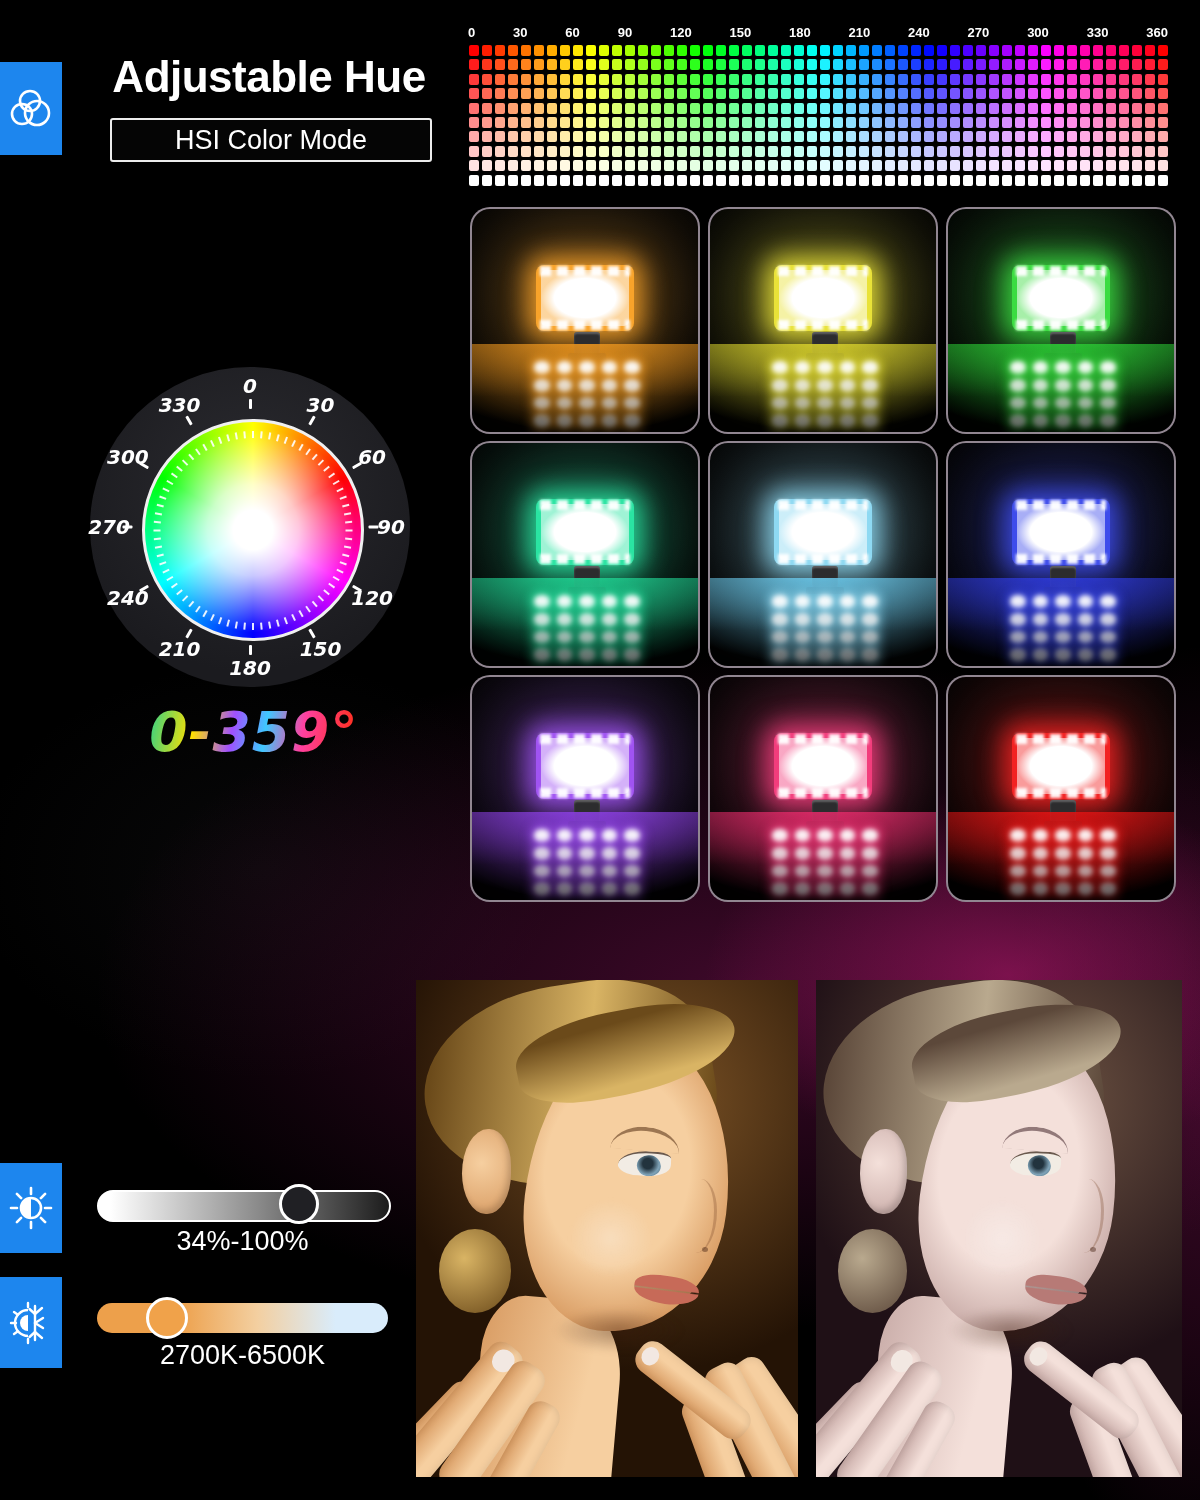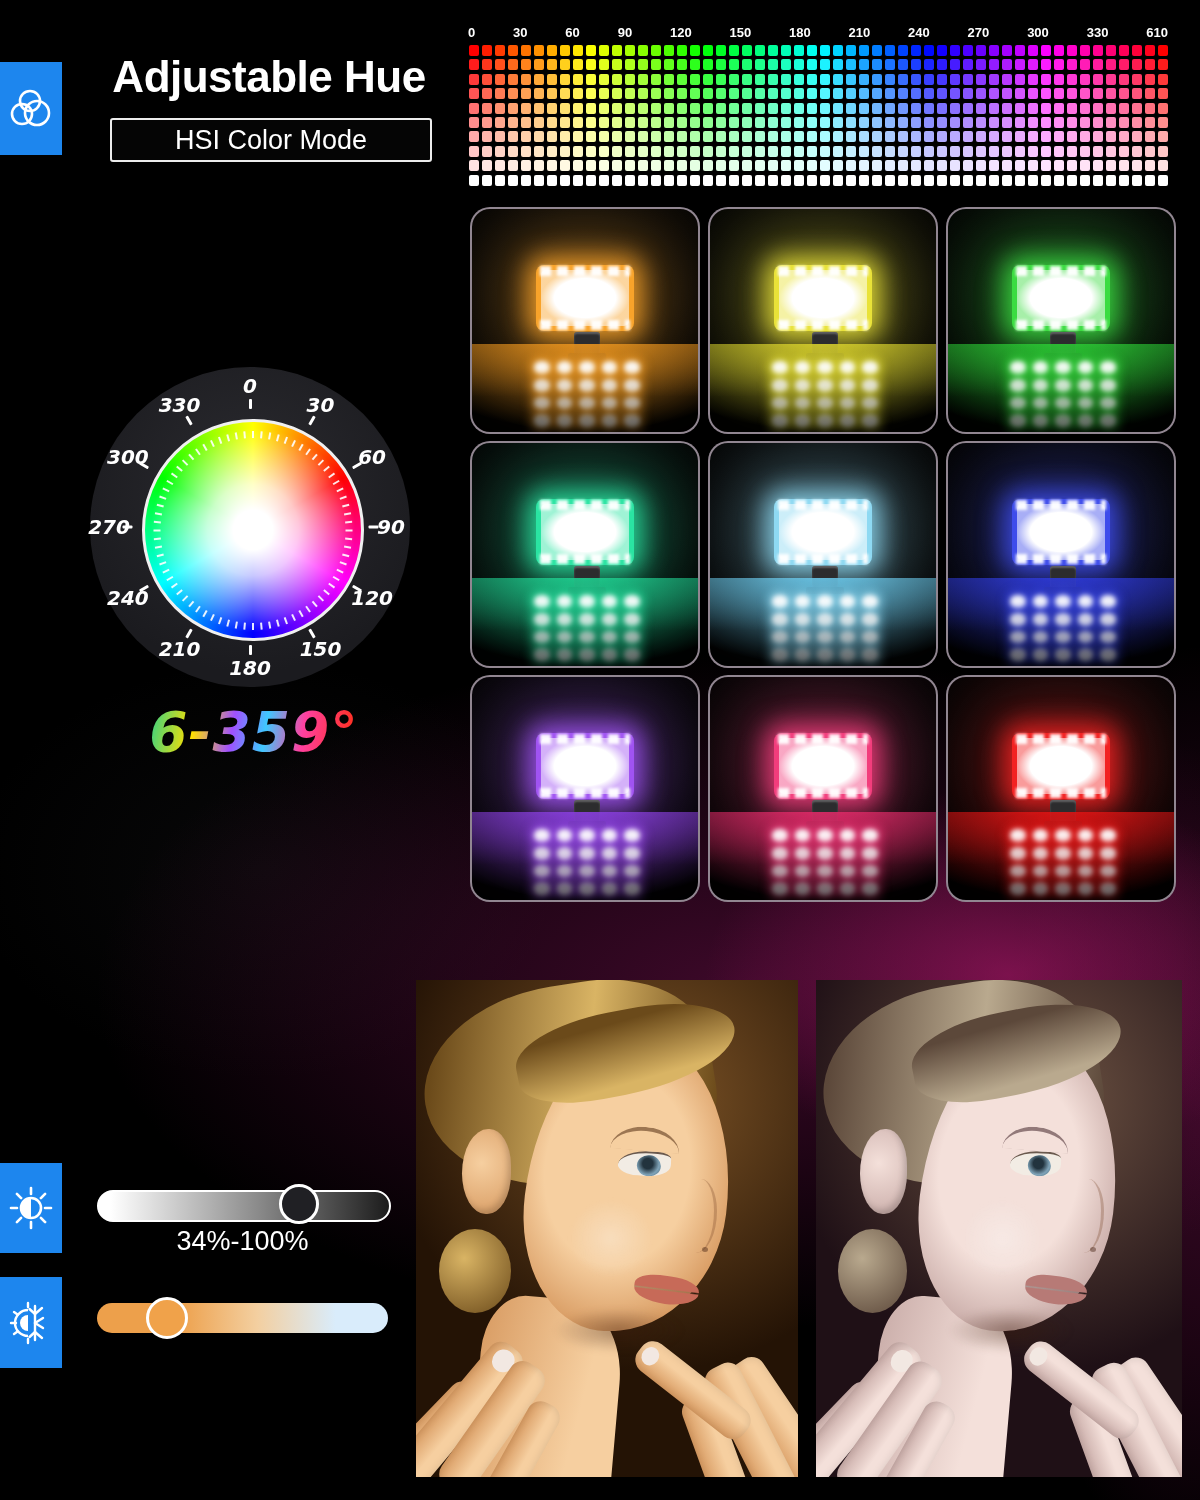--- a/index.html
+++ b/index.html
@@ -167,21 +167,21 @@
       <div>60</div>
       <div>90</div>
       <div>120</div>
       <div>150</div>
       <div>180</div>
       <div>210</div>
       <div>240</div>
       <div>270</div>
       <div>300</div>
       <div>330</div>
-      <div>610</div>
+      <div>360</div>
     </div>
   <div class="abs strip-grid" id="strip-grid">
       <div class="swatch" style="background: rgb(255, 0, 0);"></div>
       <div class="swatch" style="background: rgb(255, 29, 0);"></div>
       <div class="swatch" style="background: rgb(255, 58, 0);"></div>
       <div class="swatch" style="background: rgb(255, 87, 0);"></div>
       <div class="swatch" style="background: rgb(255, 115, 0);"></div>
       <div class="swatch" style="background: rgb(255, 144, 0);"></div>
       <div class="swatch" style="background: rgb(255, 173, 0);"></div>
       <div class="swatch" style="background: rgb(255, 202, 0);"></div>
@@ -813,21 +813,21 @@
       <div class="wtick-out" style="transform: rotate(240deg) translateY(-123px);"></div>
       <div class="wlabel" style="left: 37.8904px; top: 230.5px;">240</div>
       <div class="wtick-out" style="transform: rotate(270deg) translateY(-123px);"></div>
       <div class="wlabel" style="left: 19px; top: 160px;">270</div>
       <div class="wtick-out" style="transform: rotate(300deg) translateY(-123px);"></div>
       <div class="wlabel" style="left: 37.8904px; top: 89.5px;">300</div>
       <div class="wtick-out" style="transform: rotate(330deg) translateY(-123px);"></div>
       <div class="wlabel" style="left: 89.5px; top: 37.8904px;">330</div>
     </div>
   <div class="abs deg-range">
-    <span class="grad" data-text="0-359°">6-359°</span>
+    <span class="grad" data-text="0-359°">0-359°</span>
   </div>
 
   <div class="abs panels" id="panels">
       <div class="cell">
         <div class="lamp" style="background: rgb(248, 163, 42); box-shadow: rgba(248, 163, 42, 0.9) 0px 0px 26px 8px, rgba(248, 163, 42, 0.4) 0px 0px 80px 30px;">
           <div class="core"></div>
           <div class="leds top"></div>
           <div class="leds bot"></div>
         </div>
         <div class="stand-neck"></div>
@@ -1152,20 +1152,21 @@
           <line x1="27" y1="32" x2="21.5" y2="37"></line>
         <line x1="27" y1="23" x2="35" y2="18"></line>
           <line x1="27" y1="23" x2="35" y2="28"></line>
         <line x1="38" y1="16" x2="38" y2="30" stroke-width="0"></line>
       </g>
     </svg>
   </div>
   <div class="abs track temp" id="track-temp" style="background: linear-gradient(90deg, rgb(237, 160, 75) 0%, rgb(237, 160, 75) 28%, rgb(243, 207, 160) 55%, rgb(217, 236, 251) 82%);">
     <div class="knob" id="knob-temp" style="background: rgb(240, 162, 74); left: 48.84px;"></div>
   </div>
+  <div class="abs slider-label t">2700K-6500K</div>
 
   <div id="portraits">
       <div class="abs portrait warm">
         <div class="pp p-bg"></div>
         <div class="pp p-bun"></div>
         <div class="pp p-hair"></div>
         <div class="pp p-neck"></div>
         <div class="pp p-face"></div>
         <div class="pp p-fringe"></div>
         <div class="pp p-ear"></div>

